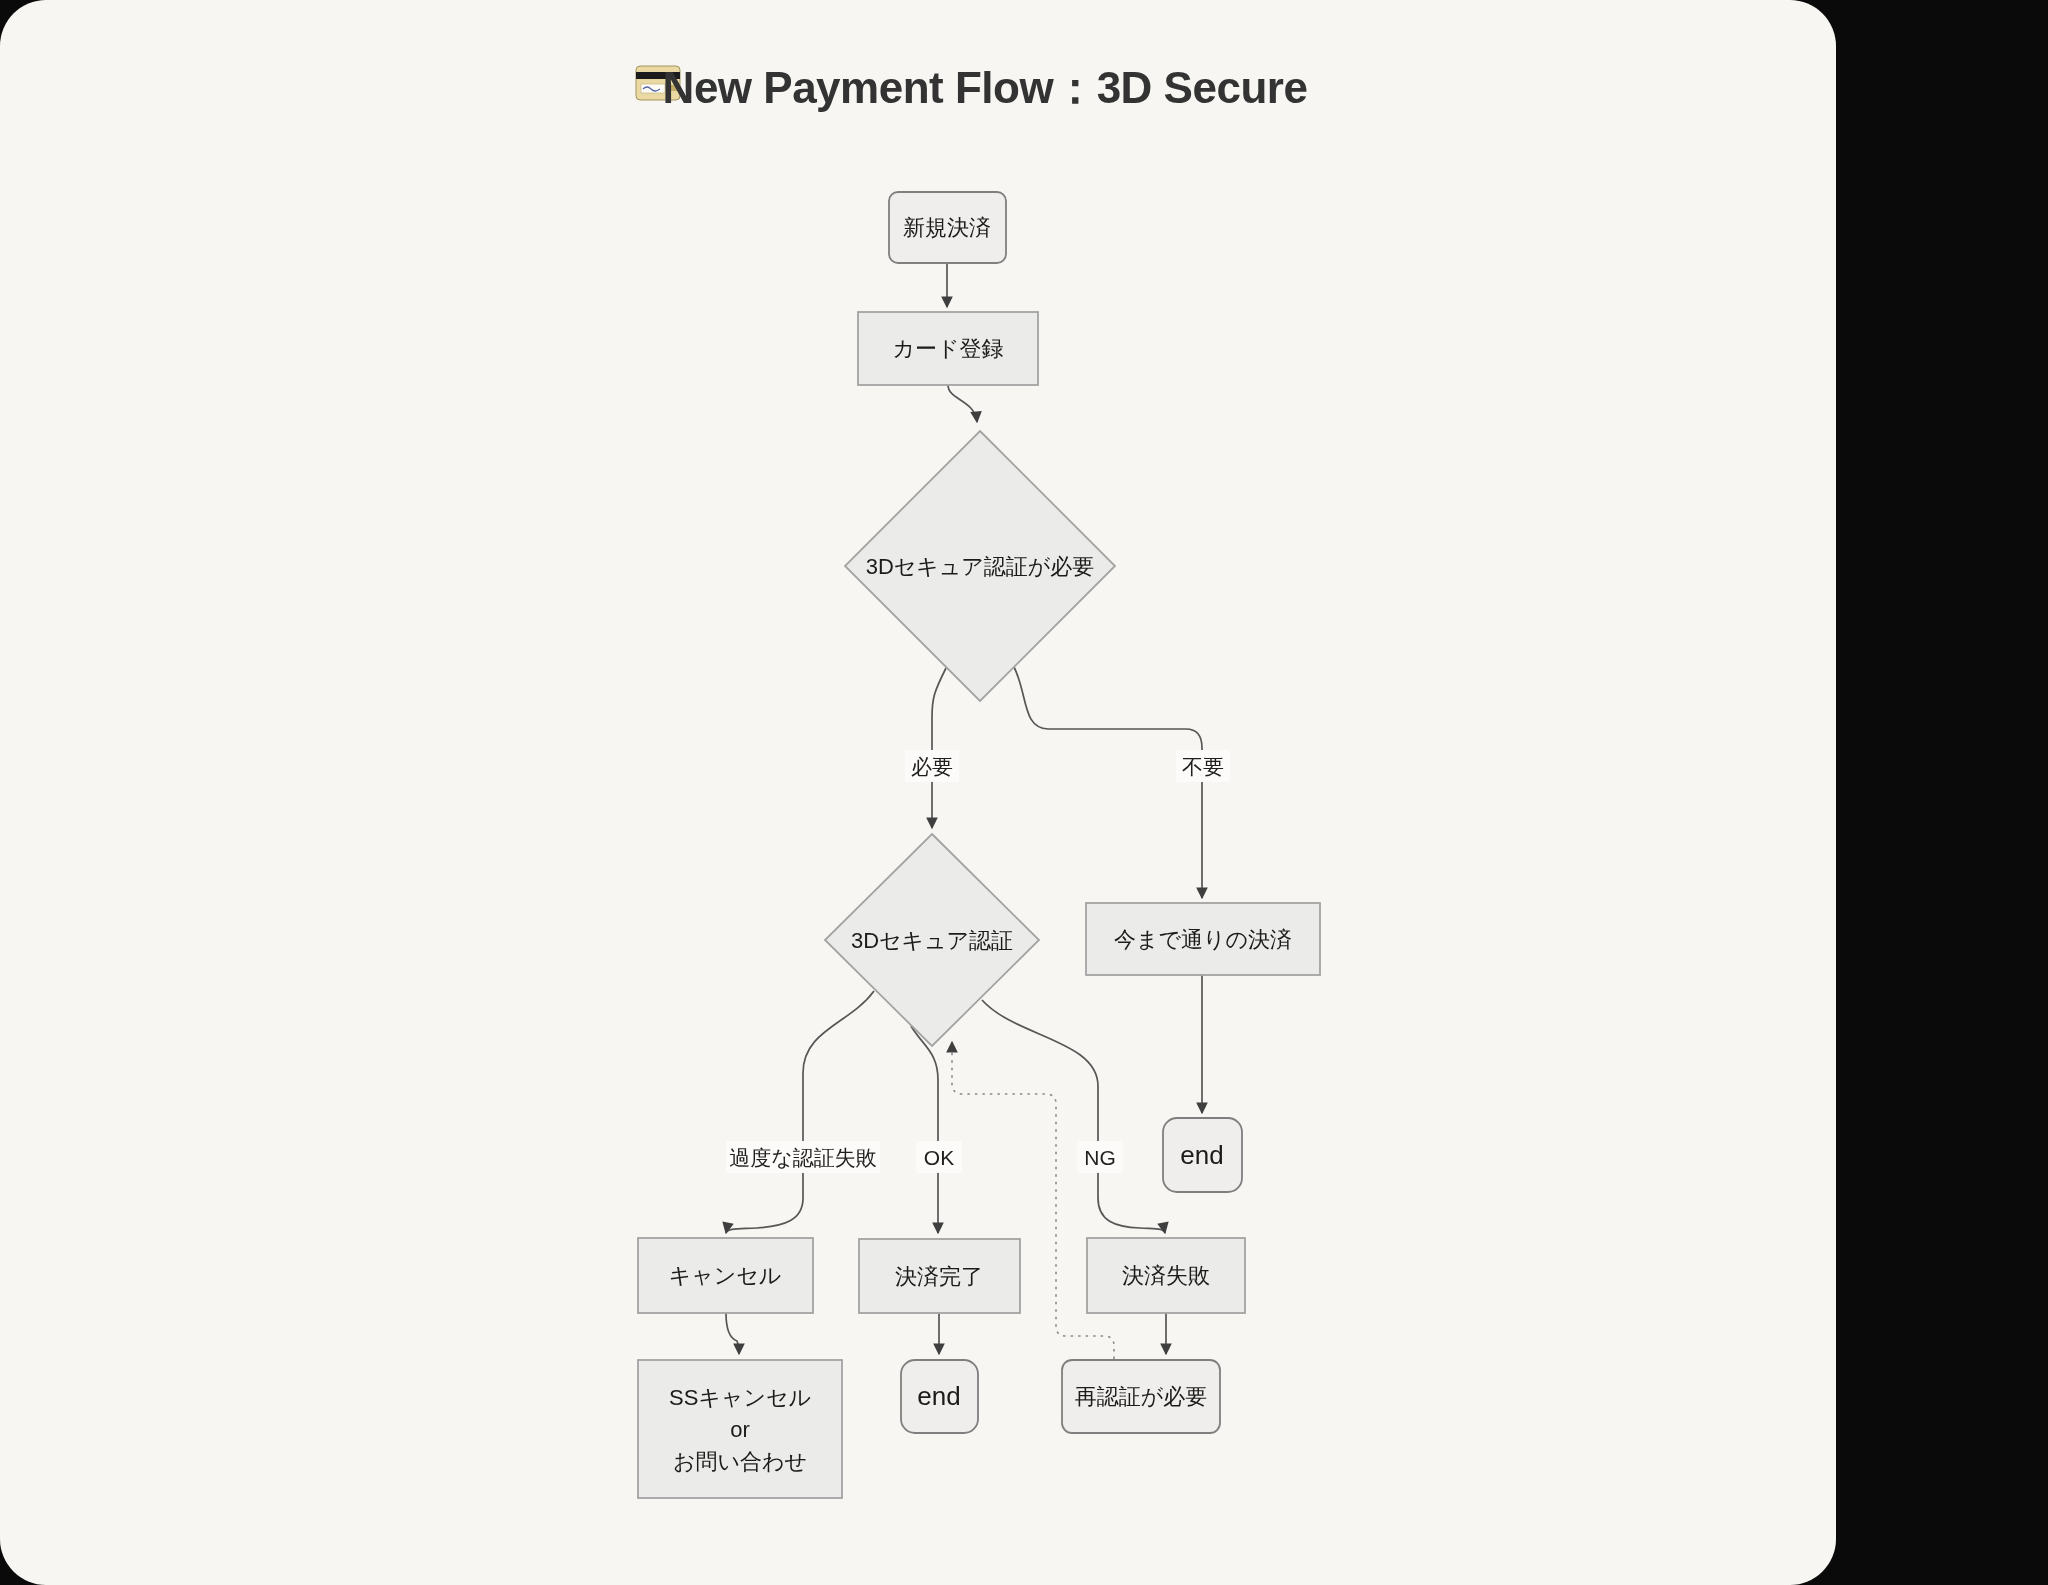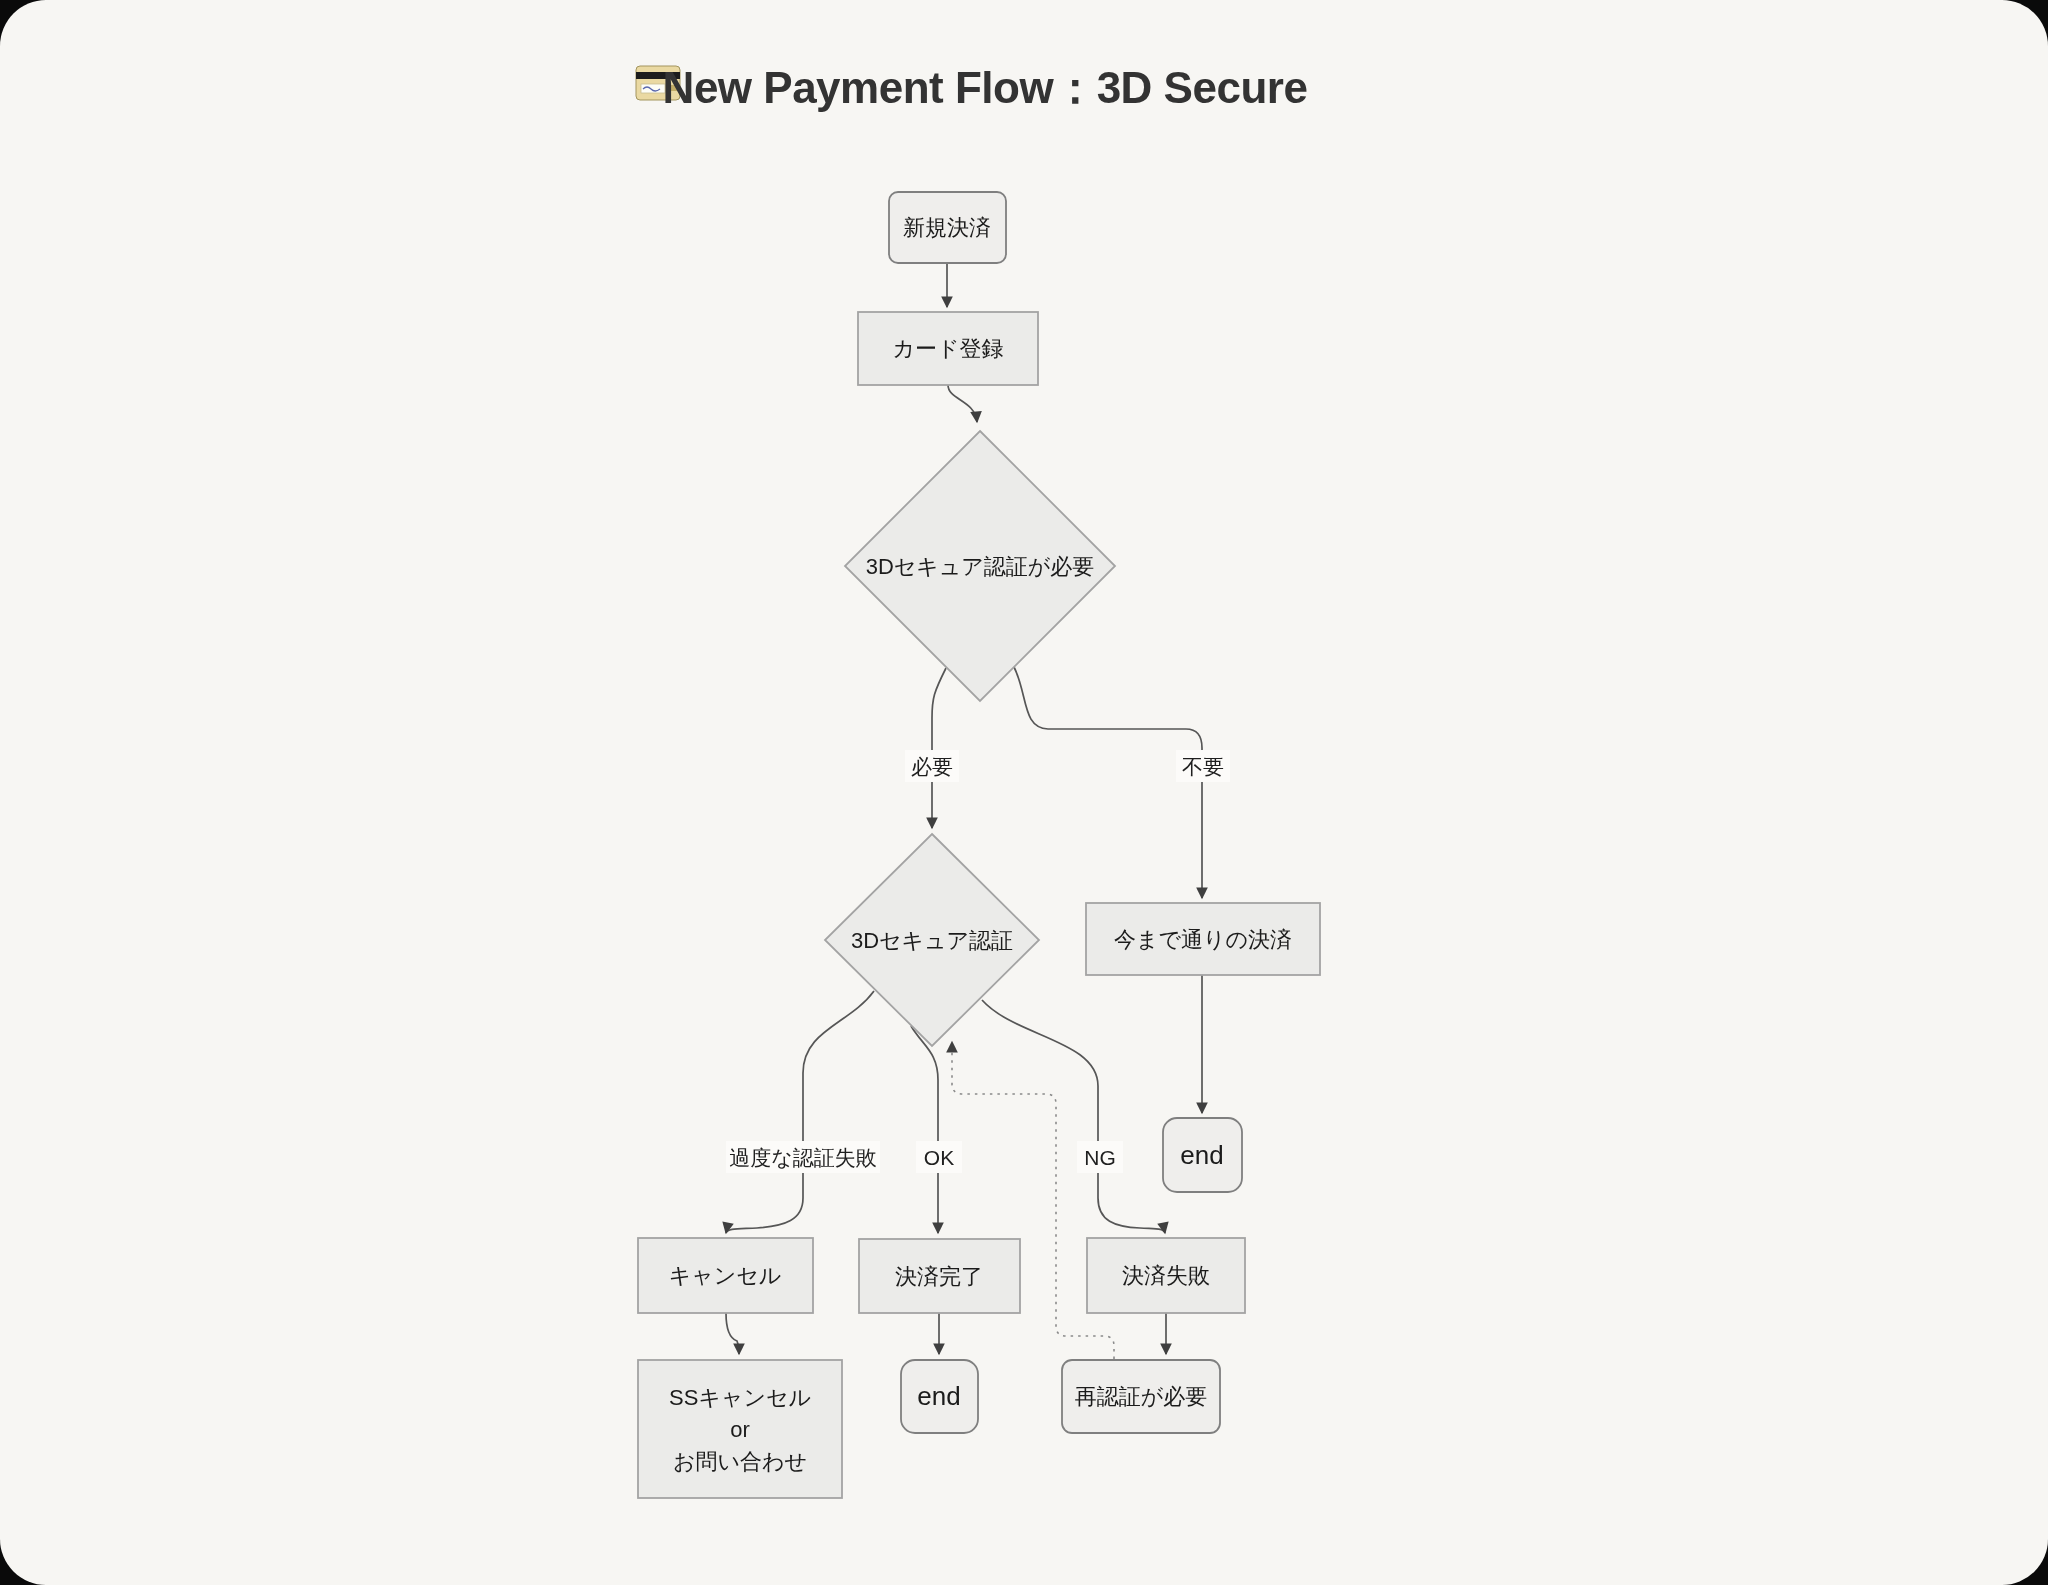--- a/index.html
+++ b/index.html
@@ -6,21 +6,21 @@
     margin: 0;
     padding: 0;
     background: #0a0a0a;
     width: 2048px;
     height: 1585px;
     overflow: hidden;
     font-family: "Liberation Sans", "DejaVu Sans", sans-serif;
   }
   .screen {
     position: relative;
-    width: 2048px;
+    width: 1836px;
     height: 1585px;
     background: #f7f6f3;
     border-radius: 46px;
     overflow: hidden;
   }
   svg { display: block; }
 
   .node-rect   { fill:#ebebe9; stroke:#a3a3a3; stroke-width:1.8; }
   .node-round  { fill:#efeeec; stroke:#7f7f7f; stroke-width:1.8; }
   .diamond     { fill:#ebebe9; stroke:#a3a3a3; stroke-width:1.8; }

